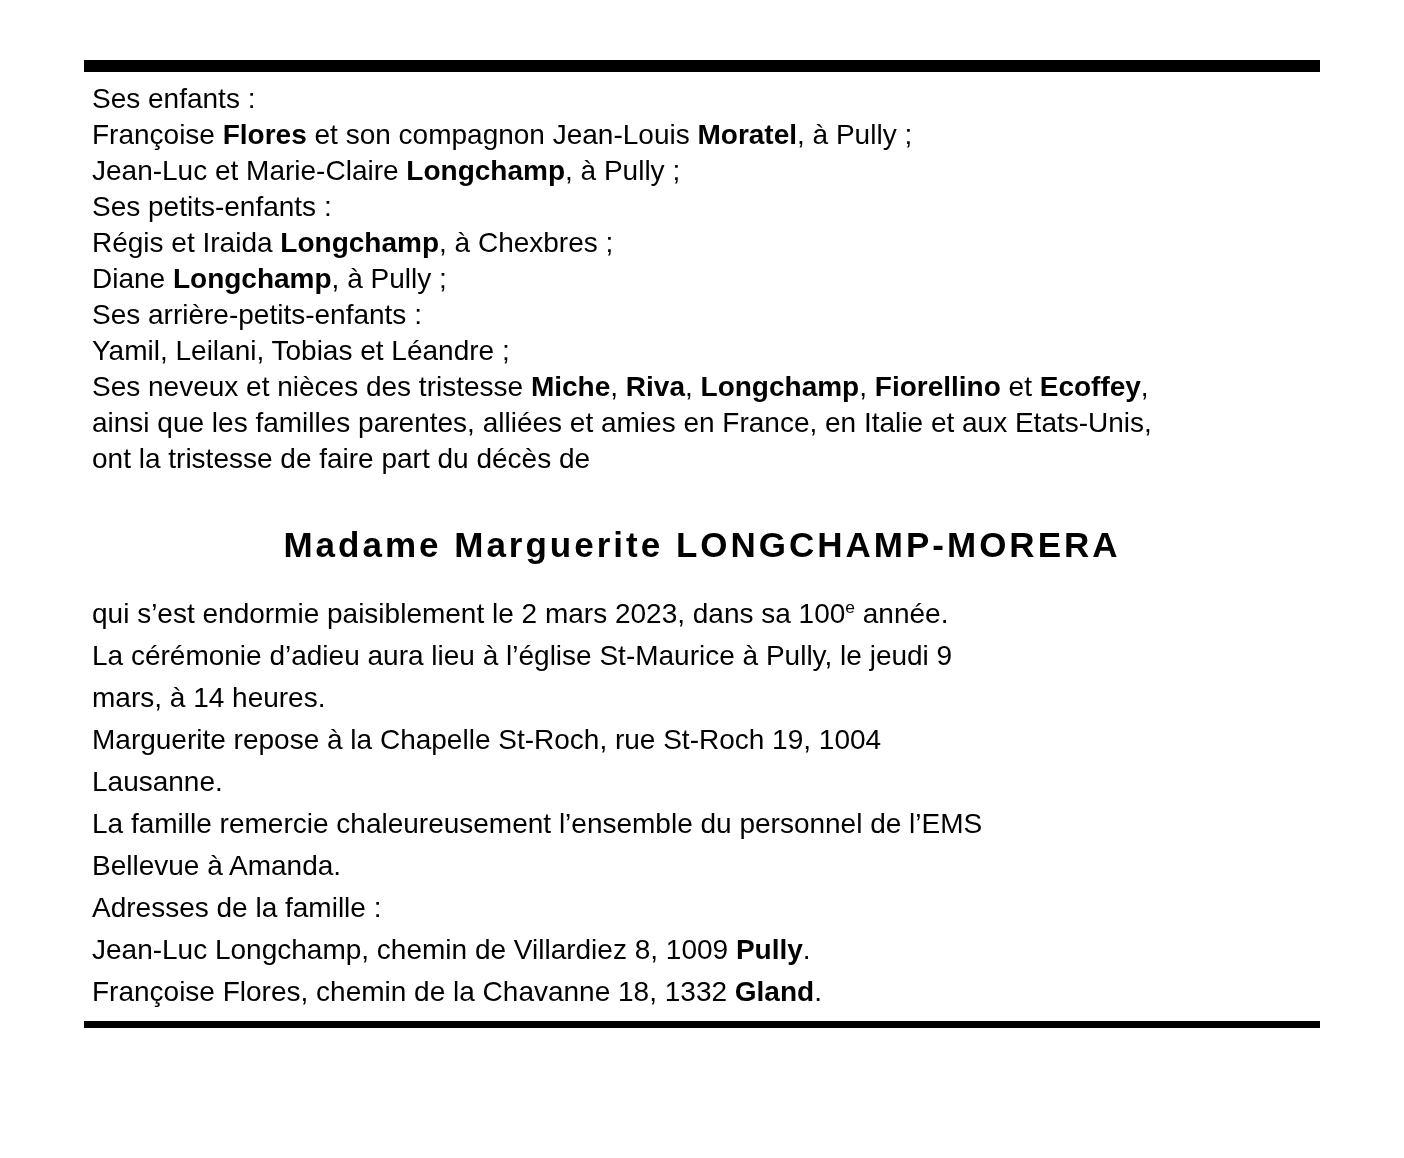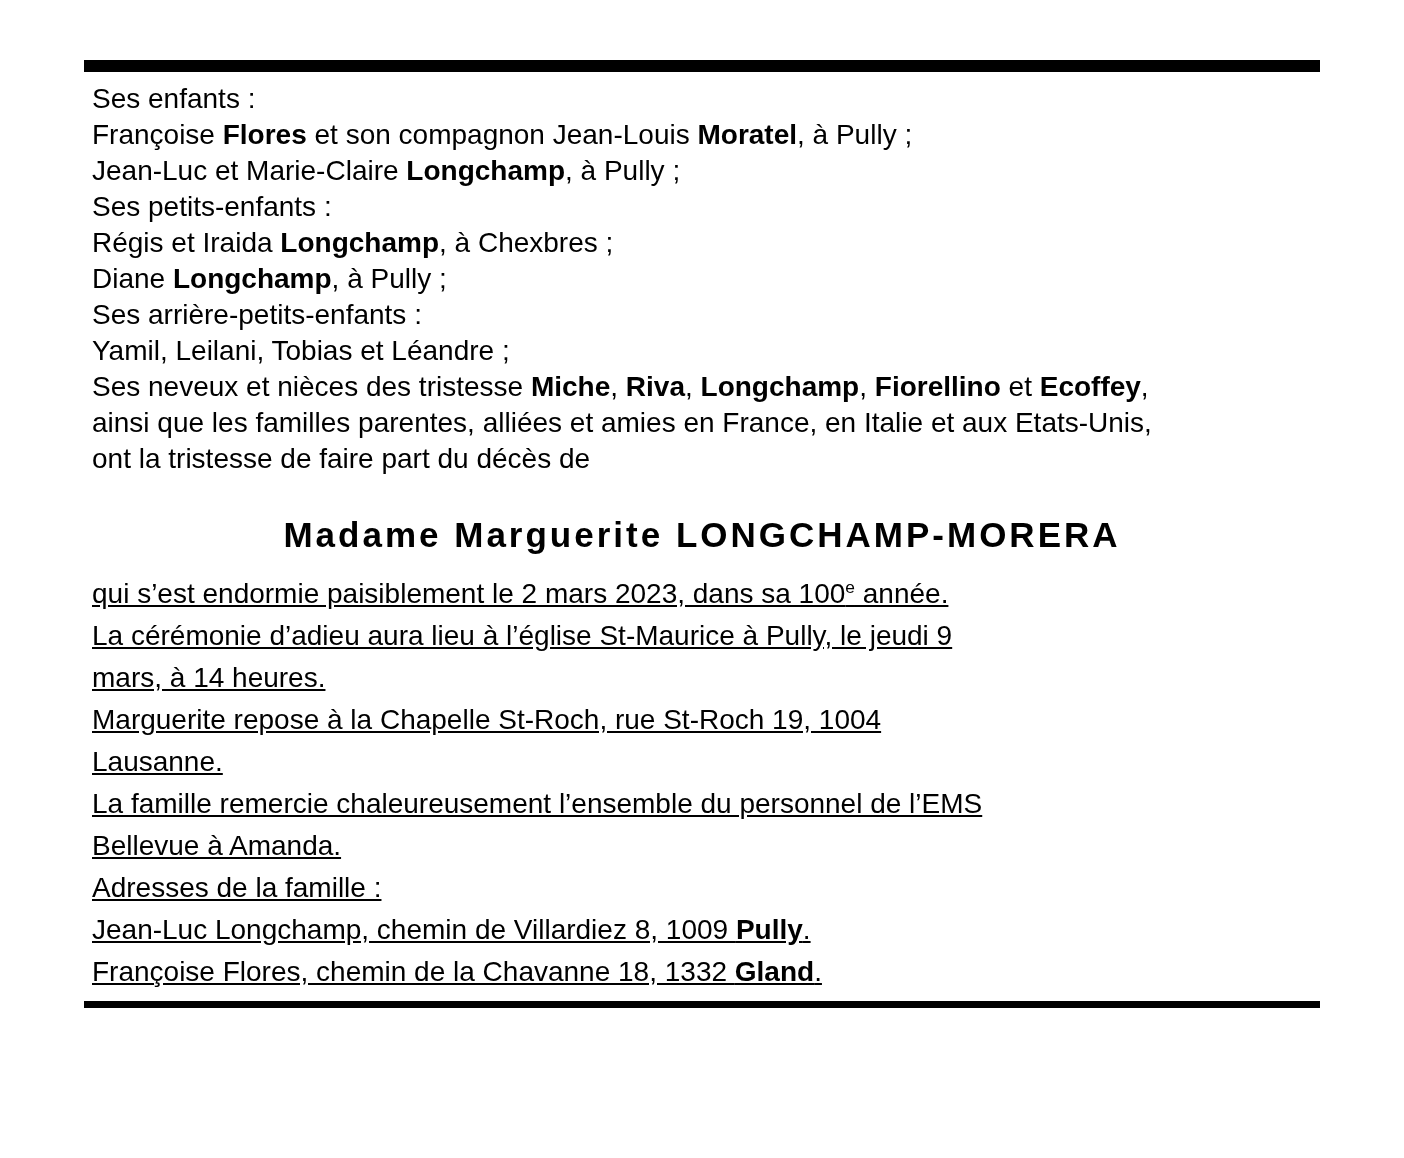--- a/index.html
+++ b/index.html
@@ -29,33 +29,32 @@
   .rule-bottom { height: 7px; margin-top: 8px; }
   .textblock {
     padding-left: 8px;
     font-size: 28px;
   }
   .family-block {
     margin-top: 9px;
     line-height: 36px;
   }
   .details-block {
-    margin-top: 16px;
+    margin-top: 26px;
     line-height: 42px;
-    text-decoration: underline;
   }
   .line { white-space: nowrap; }
   .b { font-weight: bold; }
   sup {
     font-size: 0.62em;
     line-height: 0;
   }
   .deceased-title {
     width: 1236px;
-    margin-top: 36px;
+    margin-top: 46px;
     font-size: 35px;
     line-height: 44px;
     font-weight: bold;
     letter-spacing: 3px;
     text-align: center;
     white-space: nowrap;
   }
 </style>
 </head>
 <body>

